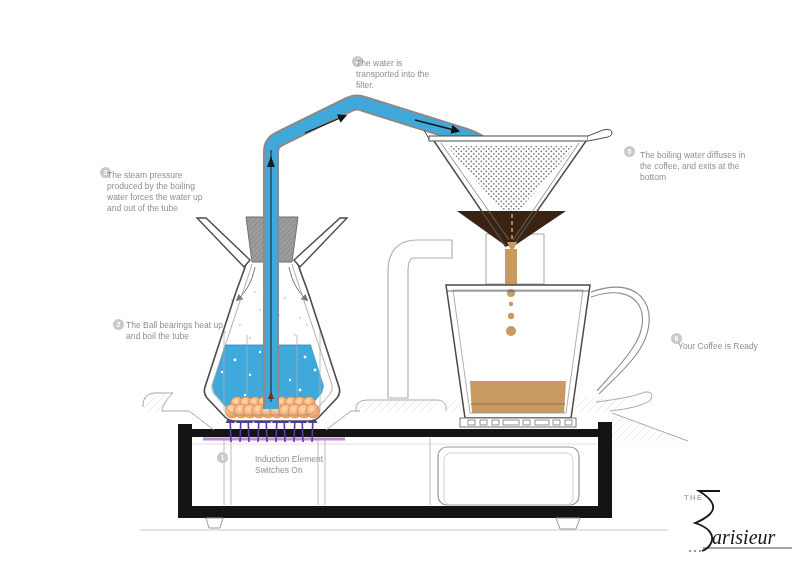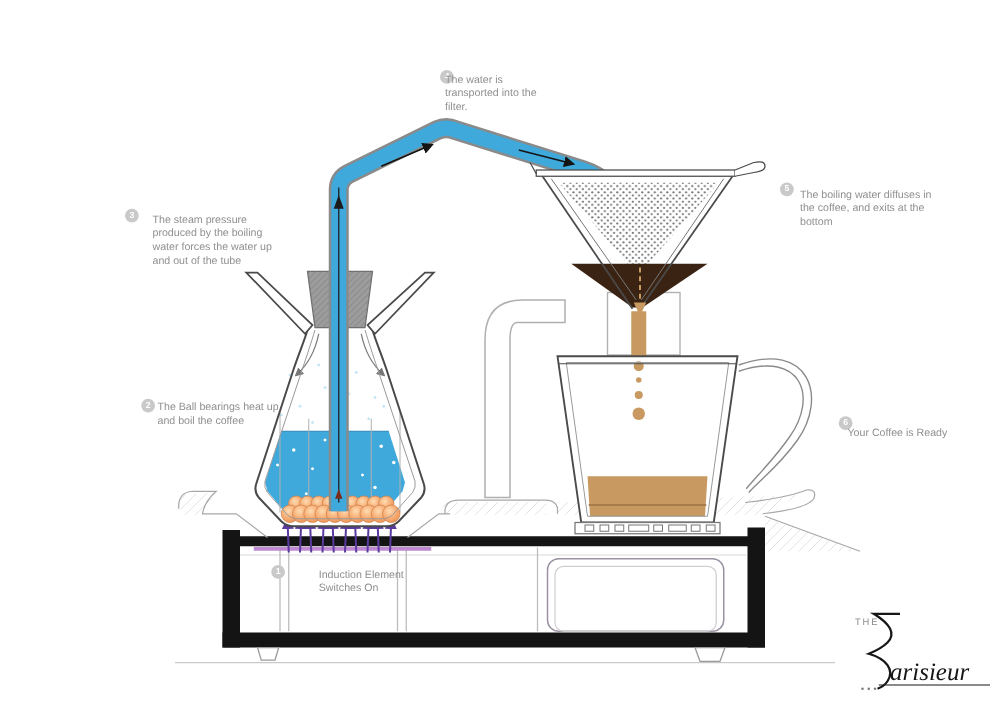--- a/index.html
+++ b/index.html
@@ -11,21 +11,21 @@
   #canvas{position:relative;width:800px;height:580px;background:#fff;overflow:hidden;
           font-family:"Liberation Sans",sans-serif;}
   #diagram{position:absolute;left:0;top:0;}
   .step{position:absolute;}
   .badge{position:absolute;width:11px;height:11px;border-radius:50%;background:var(--badge);
          color:#fff;font-size:7px;line-height:11px;text-align:center;font-weight:bold;}
   .txt{position:absolute;color:var(--text-gray);font-size:8.5px;line-height:11px;text-align:left;}
   
   .s1 .badge{left:217px;top:452px}.s1 .txt{left:255px;top:454px;width:76px}
   .s2 .badge{left:113px;top:319px}.s2 .txt{left:126px;top:320px;width:98px}
-  .s3 .badge{left:100px;top:167px}.s3 .txt{left:122px;top:170px;width:104px}
+  .s3 .badge{left:100px;top:167px}.s3 .txt{left:107px;top:170px;width:104px}
   .s4 .badge{left:352px;top:56px}.s4 .txt{left:356px;top:58px;width:88px}
   .s5 .badge{left:624px;top:146px}.s5 .txt{left:640px;top:150px;width:106px}
   .s6 .badge{left:671px;top:333px}.s6 .txt{left:678px;top:341px;width:110px}
   
   .f-water{fill:var(--water)} .s-water{stroke:var(--water)}
   .f-cdark{fill:var(--coffee-dark)} .f-clight{fill:var(--coffee-light)} .s-clight{stroke:var(--coffee-light)}
   .s-induction{stroke:var(--induction)} .s-arrowp{stroke:var(--arrow-purple)}
   .ink{stroke:var(--ink)}
   #logo{position:absolute;left:666px;top:486px;width:128px;height:70px;}
   #logo text.word{font-family:"Liberation Serif",serif;font-style:italic;font-size:20px;fill:#161616;}
@@ -246,21 +246,21 @@
     </g>
   </g>
 </svg>
 
 <div class="step s1">
   <span class="badge">1</span>
   <span class="txt">Induction Element Switches On</span>
 </div>
 <div class="step s2">
   <span class="badge">2</span>
-  <span class="txt">The Ball bearings heat up and boil the coffee</span>
+  <span class="txt">The Ball bearings heat up and boil the tube</span>
 </div>
 <div class="step s3">
   <span class="badge">3</span>
   <span class="txt">The steam pressure produced by the boiling water forces the water up and out of the tube</span>
 </div>
 <div class="step s4">
   <span class="badge">4</span>
   <span class="txt">The water is transported into the filter.</span>
 </div>
 <div class="step s5">

